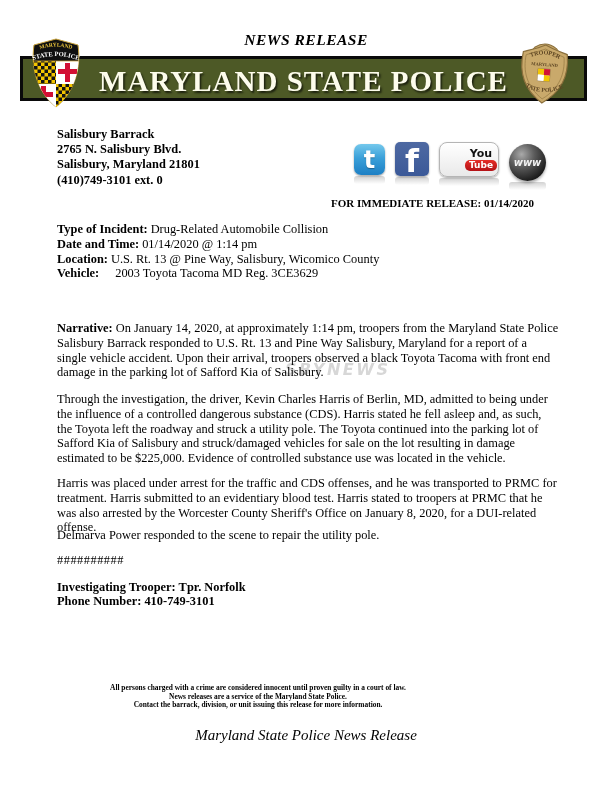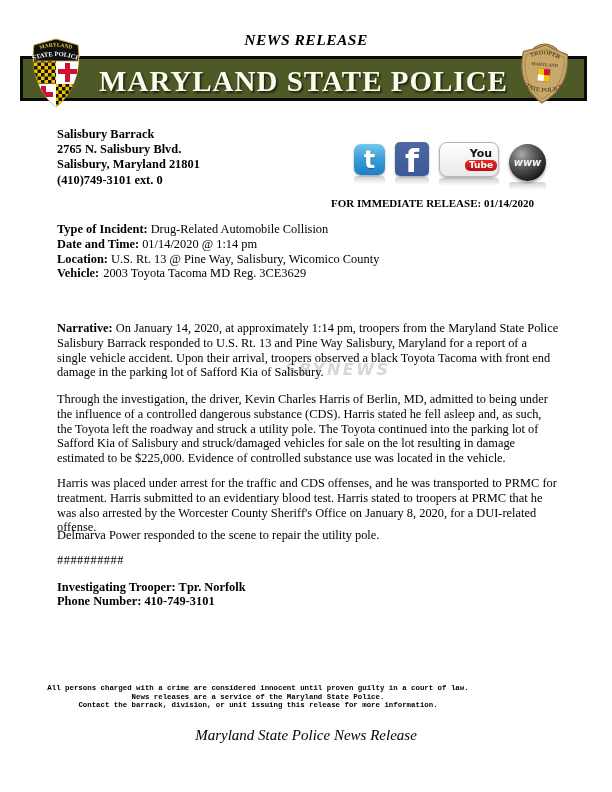--- a/index.html
+++ b/index.html
@@ -61,40 +61,40 @@
     background:radial-gradient(circle at 34% 28%, #a9a9a9 0%, #5c5c5c 35%, #1c1c1c 75%, #000 100%);
     box-shadow:0 2px 3px rgba(0,0,0,.35);
     display:flex;align-items:center;justify-content:center;
     color:#f2f2f2;font-family:"DejaVu Sans",sans-serif;font-weight:bold;font-style:italic;font-size:10px;
   }
   .reflect{height:8px;border-radius:3px;margin-top:1px;background:linear-gradient(rgba(0,0,0,.18),rgba(0,0,0,0));}
   
   .release-line{top:197px;left:331px;font-size:11px;font-weight:bold;}
   .incident{top:222px;left:57px;font-size:12.4px;line-height:14.8px;}
   .incident .lbl{font-weight:bold;}
-  .incident .gap2 .val{margin-left:4px;}
+  .incident .gap2 .val{margin-left:16px;}
   .incident .val{margin-left:3px;}
   
   .para{left:57px;width:502px;font-size:12.4px;line-height:14.8px;z-index:2;}
   .p1{top:321px;}
   .p2{top:392px;}
   .p3{top:476px;}
   .p4{top:528px;}
   .hashes{top:553px;left:57px;font-size:12.4px;letter-spacing:0.5px;}
   .b{font-weight:bold;margin-right:3px;}
   .watermark{
     top:360px;left:285px;z-index:1;
     font-family:"DejaVu Sans","Liberation Sans",sans-serif;
     font-size:16px;font-weight:bold;font-style:italic;letter-spacing:2.5px;color:#d7d7d7;
   }
   
   .contact{top:581px;left:57px;font-size:12.4px;font-weight:bold;line-height:13.8px;}
   .commanders{top:622px;left:57px;font-size:14px;font-weight:bold;line-height:15.2px;}
   
-  .disclaimer{top:684px;left:0;width:516px;text-align:center;font-size:7.4px;font-weight:bold;line-height:8.6px;font-family:Liberation Mono, monospace;}
+  .disclaimer{top:684px;left:0;width:516px;text-align:center;font-size:7.4px;font-weight:bold;line-height:8.6px;}
   .footer-italic{top:727px;left:0;width:612px;text-align:center;font-size:15px;font-style:italic;line-height:17px;}
   svg text{font-family:"Liberation Serif",serif;}
 </style>
 </head>
 <body>
 
 <div class="page">
 
   <div class="abs news-release">NEWS RELEASE</div>
 

